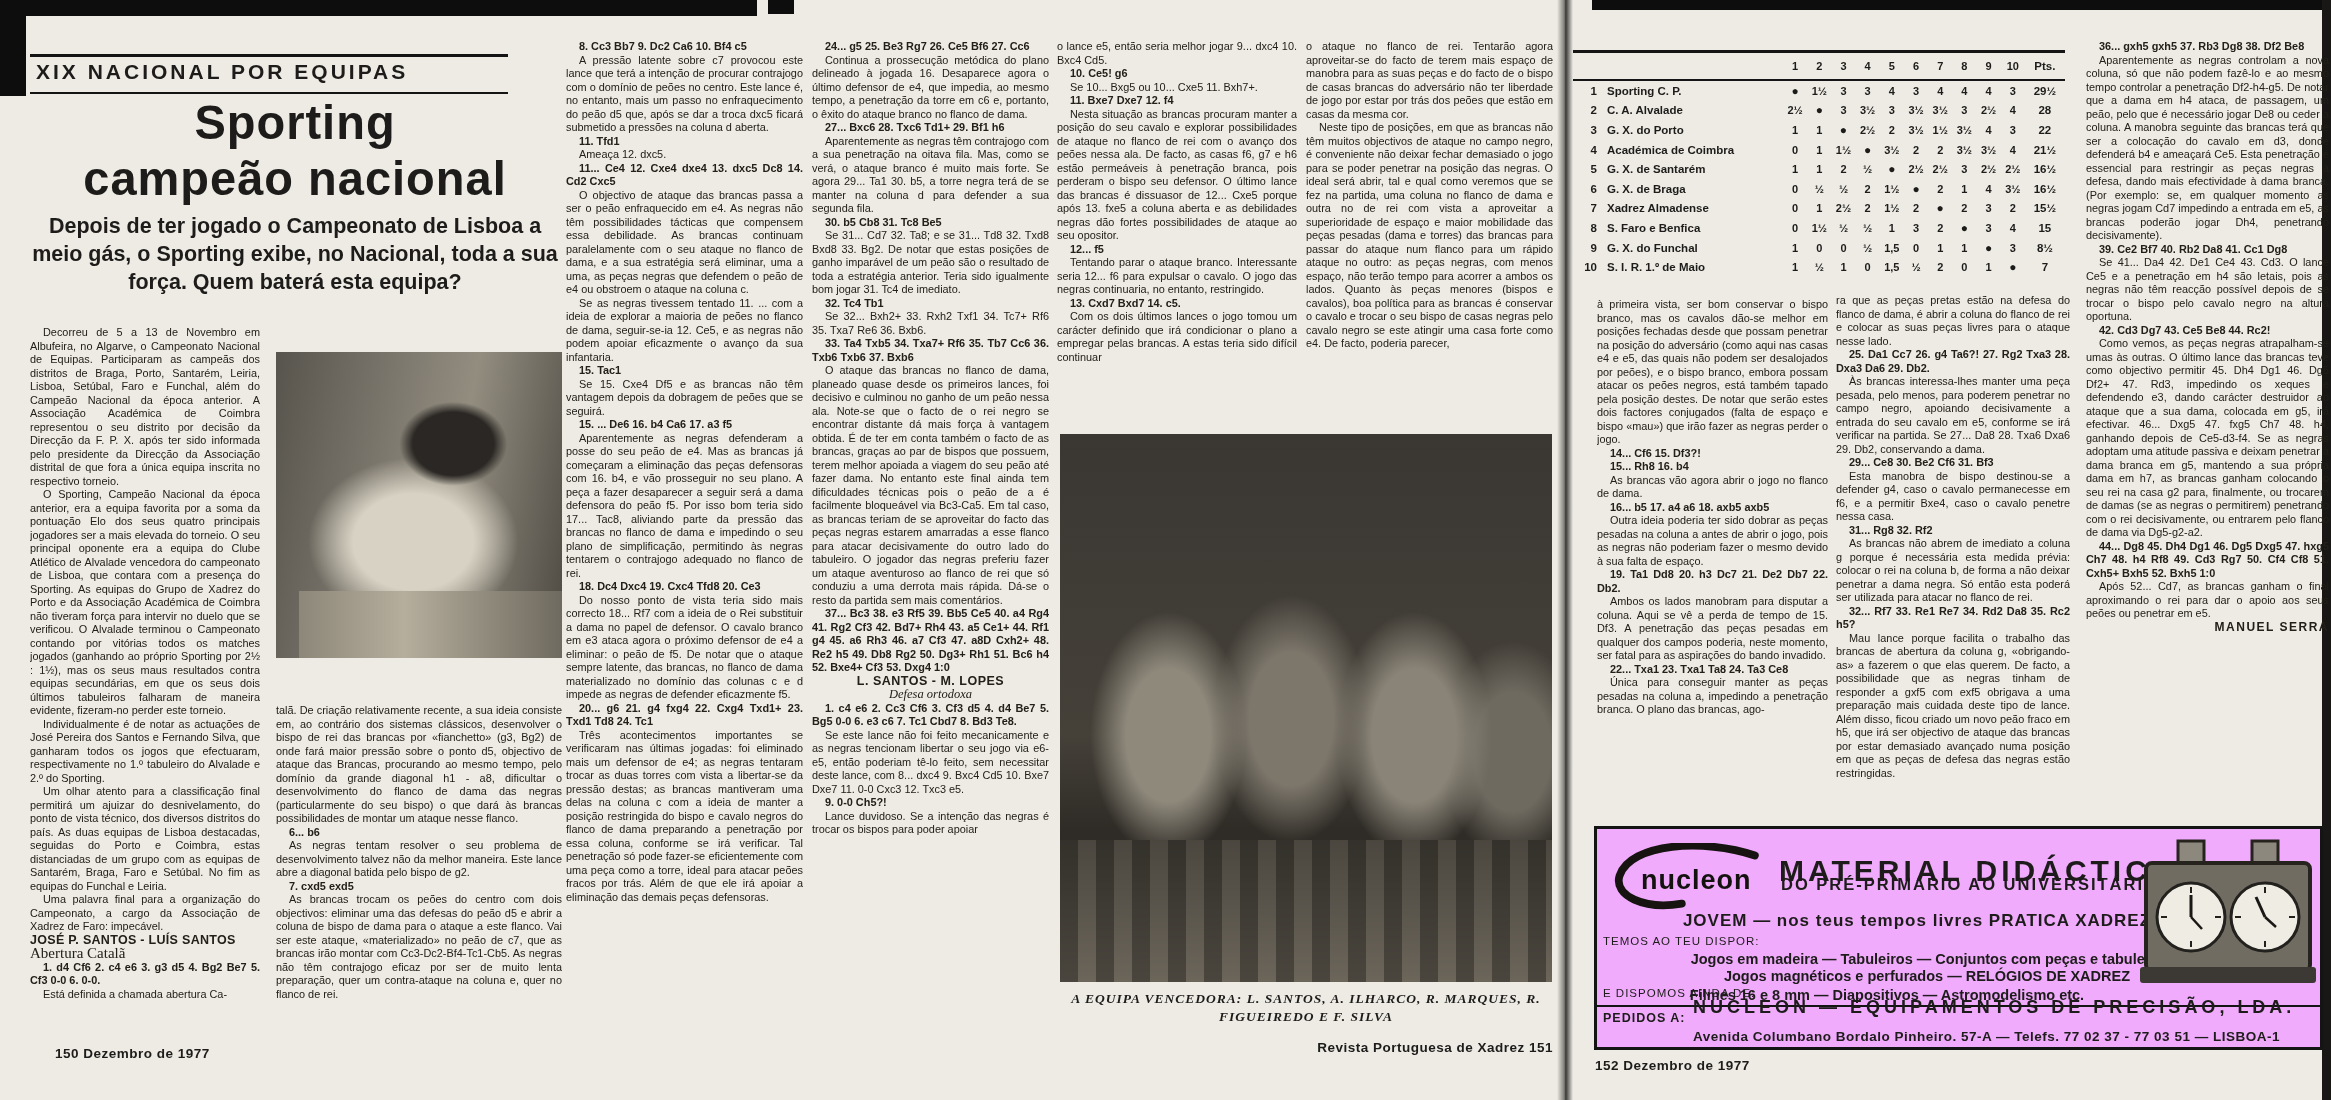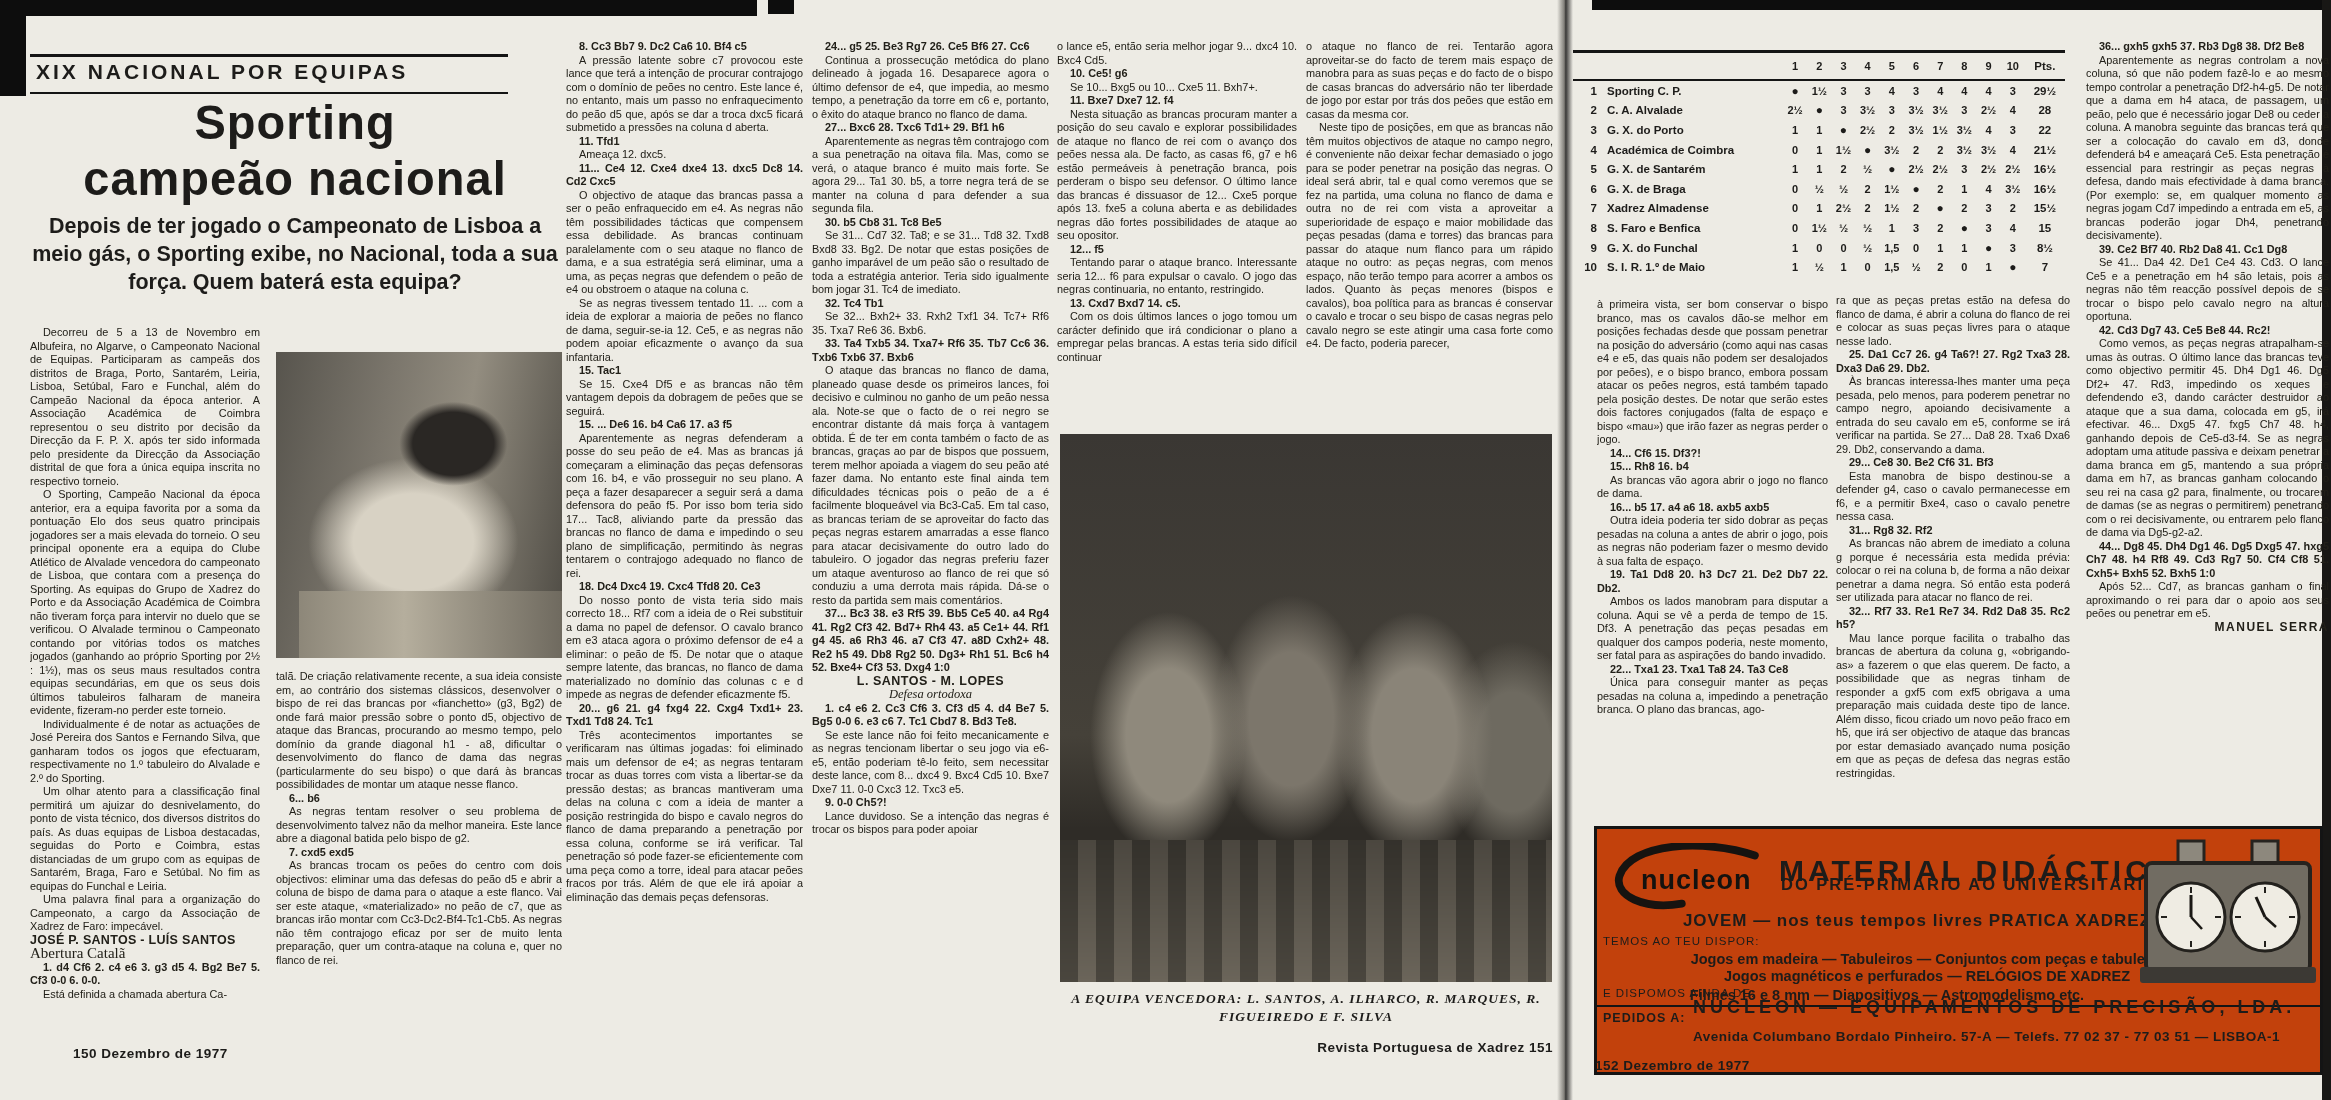--- a/index.html
+++ b/index.html
@@ -65,22 +65,22 @@
   
   .standings{left:1573px;top:50px;width:492px;border-top:3px solid #151515;}
   .st-head{display:flex;align-items:center;height:26px;border-bottom:2px solid #151515;}
   .strow{display:flex;align-items:center;height:19.6px;}
   .st-n{width:24px;text-align:right;font-weight:bold;font-size:11.5px;}
   .st-team{width:176px;padding-left:10px;font-weight:bold;font-size:11.5px;white-space:nowrap;}
   .st-c{width:24.2px;text-align:center;font-weight:bold;font-size:11px;}
   .st-pts{width:40px;text-align:center;font-weight:bold;font-size:11.5px;}
   .st-c.dot{font-size:12px;}
   
-  .ad{left:1594px;top:826px;width:729px;height:249px;border:3px solid #141414;
-      background:#c2410c;box-sizing:border-box;}
+  .ad{left:1594px;top:826px;width:729px;height:224px;border:3px solid #141414;
+      background:#f0abfc;box-sizing:border-box;}
   .nuc-logo{position:absolute;left:6px;top:14px;width:170px;height:70px;}
   .nuc-logo svg{position:absolute;left:0;top:0;width:170px;height:70px;}
   .nuc-text{position:absolute;left:38px;top:22px;font-weight:bold;font-size:27px;letter-spacing:1px;color:#14120f;}
   .ad-title{position:absolute;left:182px;top:8px;font-weight:bold;font-size:30px;letter-spacing:4px;margin-top:17px;}
   .ad-sub{position:absolute;left:184px;top:46px;font-weight:bold;font-size:16.5px;letter-spacing:2px;}
   .ad-tag{position:absolute;left:0;top:82px;width:640px;text-align:center;font-weight:bold;font-size:17px;letter-spacing:1px;}
   .ad-label{position:absolute;font-weight:normal;font-size:11.5px;letter-spacing:1px;}
   .ad-line{position:absolute;width:660px;text-align:center;font-weight:bold;font-size:14.5px;}
   .ad-divider{position:absolute;left:0;top:176px;width:723px;height:1.5px;background:#141414;}
   .ad-pedidos{position:absolute;left:6px;top:182px;font-weight:bold;font-size:12.5px;letter-spacing:1px;}
@@ -116,21 +116,21 @@
     <p class="pb">Decorreu de 5 a 13 de Novembro em Albufeira, no Algarve, o Campeonato Nacional de Equipas. Participaram as campeãs dos distritos de Braga, Porto, Santarém, Leiria, Lisboa, Setúbal, Faro e Funchal, além do Campeão Nacional da época anterior. A Associação Académica de Coimbra representou o seu distrito por decisão da Direcção da F. P. X. após ter sido informada pelo presidente da Direcção da Associação distrital de que fora a única equipa inscrita no respectivo torneio.</p>
     <p class="pb">O Sporting, Campeão Nacional da época anterior, era a equipa favorita por a soma da pontuação Elo dos seus quatro principais jogadores ser a mais elevada do torneio. O seu principal oponente era a equipa do Clube Atlético de Alvalade vencedora do campeonato de Lisboa, que contara com a presença do Sporting. As equipas do Grupo de Xadrez do Porto e da Associação Académica de Coimbra não tiveram força para intervir no duelo que se verificou. O Alvalade terminou o Campeonato contando por vitórias todos os matches jogados (ganhando ao próprio Sporting por 2½ : 1½), mas os seus maus resultados contra equipas secundárias, em que os seus dois últimos tabuleiros falharam de maneira evidente, fizeram-no perder este torneio.</p>
     <p class="pb">Individualmente é de notar as actuações de José Pereira dos Santos e Fernando Silva, que ganharam todos os jogos que efectuaram, respectivamente no 1.º tabuleiro do Alvalade e 2.º do Sporting.</p>
     <p class="pb">Um olhar atento para a classificação final permitirá um ajuizar do desnivelamento, do ponto de vista técnico, dos diversos distritos do país. As duas equipas de Lisboa destacadas, seguidas do Porto e Coimbra, estas distanciadas de um grupo com as equipas de Santarém, Braga, Faro e Setúbal. No fim as equipas do Funchal e Leiria.</p>
     <p class="pb">Uma palavra final para a organização do Campeonato, a cargo da Associação de Xadrez de Faro: impecável.</p>
     <p class="phl">JOSÉ P. SANTOS - LUÍS SANTOS</p>
     <p class="pil">Abertura Catalã</p>
     <p class="pm">1. d4 Cf6 2. c4 e6 3. g3 d5 4. Bg2 Be7 5. Cf3 0-0 6. 0-0.</p>
     <p class="pb">Está definida a chamada abertura Ca-</p>
   </div>
-<div class="tcol" style="left:276px;top:670px;width:286px;height:350px;">
+<div class="tcol" style="left:276px;top:704px;width:286px;height:350px;">
     <p class="pc">talã. De criação relativamente recente, a sua ideia consiste em, ao contrário dos sistemas clássicos, desenvolver o bispo de rei das brancas por «fianchetto» (g3, Bg2) de onde fará maior pressão sobre o ponto d5, objectivo de ataque das Brancas, procurando ao mesmo tempo, pelo domínio da grande diagonal h1 - a8, dificultar o desenvolvimento do flanco de dama das negras (particularmente do seu bispo) o que dará às brancas possibilidades de montar um ataque nesse flanco.</p>
     <p class="pm">6... b6</p>
     <p class="pb">As negras tentam resolver o seu problema de desenvolvimento talvez não da melhor maneira. Este lance abre a diagonal batida pelo bispo de g2.</p>
     <p class="pm">7. cxd5 exd5</p>
     <p class="pb">As brancas trocam os peões do centro com dois objectivos: eliminar uma das defesas do peão d5 e abrir a coluna de bispo de dama para o ataque a este flanco. Vai ser este ataque, «materializado» no peão de c7, que as brancas irão montar com Cc3-Dc2-Bf4-Tc1-Cb5. As negras não têm contrajogo eficaz por ser de muito lenta preparação, quer um contra-ataque na coluna e, quer no flanco de rei.</p>
   </div>
 <div class="tcol" style="left:566px;top:40px;width:237px;height:980px;">
     <p class="pm">8. Cc3 Bb7 9. Dc2 Ca6 10. Bf4 c5</p>
     <p class="pb">A pressão latente sobre c7 provocou este lance que terá a intenção de procurar contrajogo com o domínio de peões no centro. Este lance é, no entanto, mais um passo no enfraquecimento do peão d5 que, após se dar a troca dxc5 ficará submetido a pressões na coluna d aberta.</p>
     <p class="pm">11. Tfd1</p>
@@ -180,21 +180,21 @@
 <div class="tcol" style="left:1306px;top:40px;width:247px;height:390px;">
     <p class="pc">o ataque no flanco de rei. Tentarão agora aproveitar-se do facto de terem mais espaço de manobra para as suas peças e do facto de o bispo de casas brancas do adversário não ter liberdade de jogo por estar por trás dos peões que estão em casas da mesma cor.</p>
     <p class="pb">Neste tipo de posições, em que as brancas não têm muitos objectivos de ataque no campo negro, é conveniente não deixar fechar demasiado o jogo para se poder penetrar na posição das negras. O ideal será abrir, tal e qual como veremos que se fez na partida, uma coluna no flanco de dama e outra no de rei com vista a aproveitar a superioridade de espaço e maior mobilidade das peças pesadas (dama e torres) das brancas para passar do ataque num flanco para um rápido ataque no outro: as peças negras, com menos espaço, não terão tempo para acorrer a ambos os lados. Quanto às peças menores (bispos e cavalos), boa política para as brancas é conservar o cavalo e trocar o seu bispo de casas negras pelo cavalo negro se este atingir uma casa forte como e4. De facto, poderia parecer,</p>
   </div>
 
 <div class="photo photo-team" style="left:1060px;top:434px;width:492px;height:548px;">
   <div class="carpet"></div>
 </div>
 <div class="abs caption" style="left:1060px;top:990px;width:492px;">A EQUIPA VENCEDORA: L. SANTOS, A. ILHARCO, R. MARQUES, R. FIGUEIREDO E F. SILVA</div>
 
-<div class="abs footer" style="left:55px;top:1046px;margin-left:18px;">150 Dezembro de 1977</div>
+<div class="abs footer" style="left:55px;top:1046px;">150 Dezembro de 1977</div>
 <div class="abs footer" style="left:1250px;top:1040px;width:303px;text-align:right;">Revista Portuguesa de Xadrez 151</div>
 
 <div class="abs standings">
     <div class="st-head">
       <div class="st-n"></div>
       <div class="st-team"></div>
       <div class="st-c">1</div>
       <div class="st-c">2</div>
       <div class="st-c">3</div>
       <div class="st-c">4</div>

